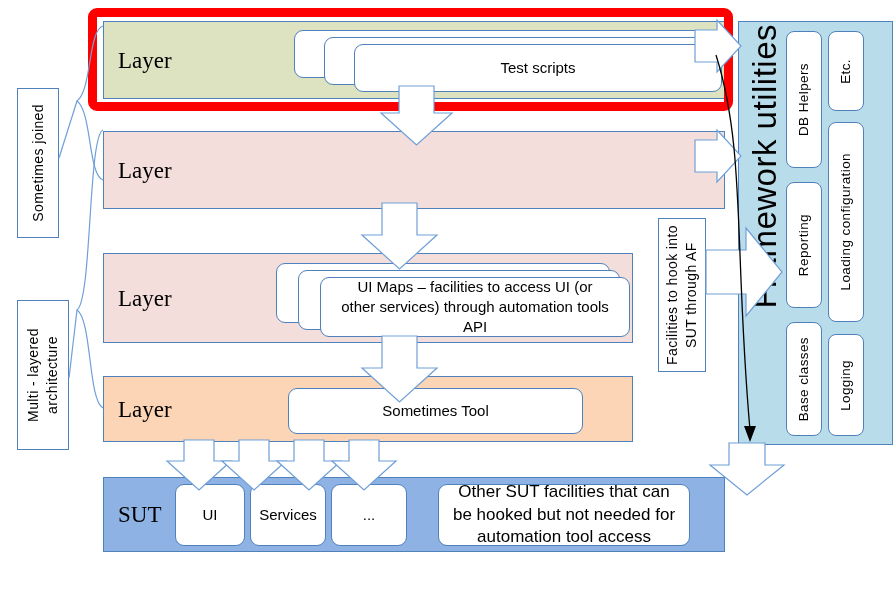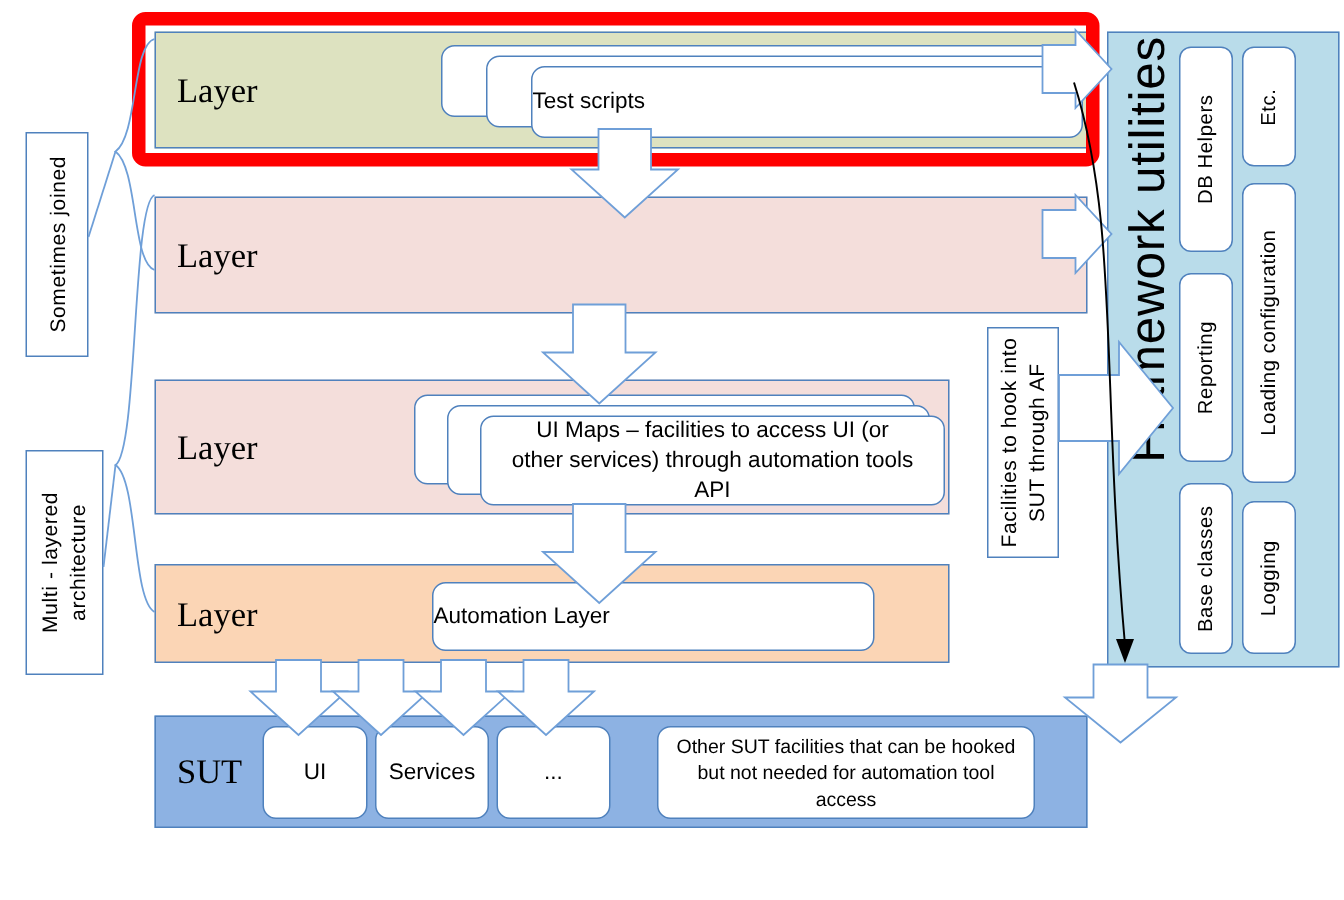--- a/index.html
+++ b/index.html
@@ -13,21 +13,21 @@
   .band{border:1px solid #4f81bd;display:flex;align-items:center;}
   .band .layer-label{font-size:23px;line-height:1;padding-left:14px;width:86px;flex:none;font-family:Liberation Serif, serif;}
   .band-green{background:#dde2c0;}
   .band-pink{background:#f4dedb;}
   .band-orange{background:#fbd5b5;}
   .band-blue{background:#8db2e3;}
 
   
   .stack{position:relative;flex:1;height:100%;}
   .card{position:absolute;background:#ffffff;border:1px solid #4f81bd;border-radius:9px;
-        display:flex;align-items:center;justify-content:flex-start;text-align:center;}
+        display:flex;align-items:center;justify-content:center;text-align:center;}
   .card-txt{font-size:15px;line-height:1.35;}
 
   
   .wbox{background:#fff;border:1px solid #4f81bd;border-radius:9px;
         display:flex;align-items:center;justify-content:center;text-align:center;}
 
   
   .vbox{background:#fff;border:1px solid #4f81bd;display:flex;align-items:center;justify-content:center;}
   .vtext{writing-mode:vertical-rl;transform:rotate(180deg);font-size:14px;line-height:1.35;
          text-align:center;white-space:pre-line;letter-spacing:.4px;}
@@ -78,39 +78,39 @@
       <div class="card" style="left:116px;top:23px;right:2px;height:58px;padding:0 20px;">
         <span class="card-txt">UI Maps – facilities to access UI (or other services) through automation tools API</span>
       </div>
     </div>
   </div>
 
   <div class="abs band band-orange" style="left:103px;top:376px;width:530px;height:66px;">
     <div class="layer-label">Layer</div>
     <div class="stack">
       <div class="card" style="left:84px;top:11px;right:49px;height:44px;">
-        <span class="card-txt">Automation Layer</span>
+        <span class="card-txt">Sometimes Tool</span>
       </div>
     </div>
   </div>
 
   <div class="abs band band-blue" style="left:103px;top:477px;width:622px;height:75px;">
     <div class="layer-label">SUT</div>
   </div>
   <div class="abs wbox" style="left:175px;top:484px;width:70px;height:62px;">
     <span class="card-txt">UI</span>
   </div>
   <div class="abs wbox" style="left:250px;top:484px;width:76px;height:62px;">
     <span class="card-txt">Services</span>
   </div>
   <div class="abs wbox" style="left:331px;top:484px;width:76px;height:62px;">
     <span class="card-txt">...</span>
   </div>
   <div class="abs wbox" style="left:438px;top:484px;width:252px;height:62px;padding:0 10px;">
-    <span class="card-txt" style="font-size:13px;">Other SUT facilities that can be hooked but not needed for automation tool access</span>
+    <span class="card-txt" style="font-size:17px;">Other SUT facilities that can be hooked but not needed for automation tool access</span>
   </div>
 
   <div class="abs" id="fw-panel" style="left:738px;top:21px;width:155px;height:424px;"></div>
   <div class="abs" style="left:742px;top:24px;width:44px;height:418px;display:flex;align-items:flex-start;justify-content:center;">
     <span id="fw-title">Framework utilities</span>
   </div>
 
   <div class="abs util" style="left:786px;top:31px;width:36px;height:137px;">
     <span class="vtext">DB Helpers</span>
   </div>

